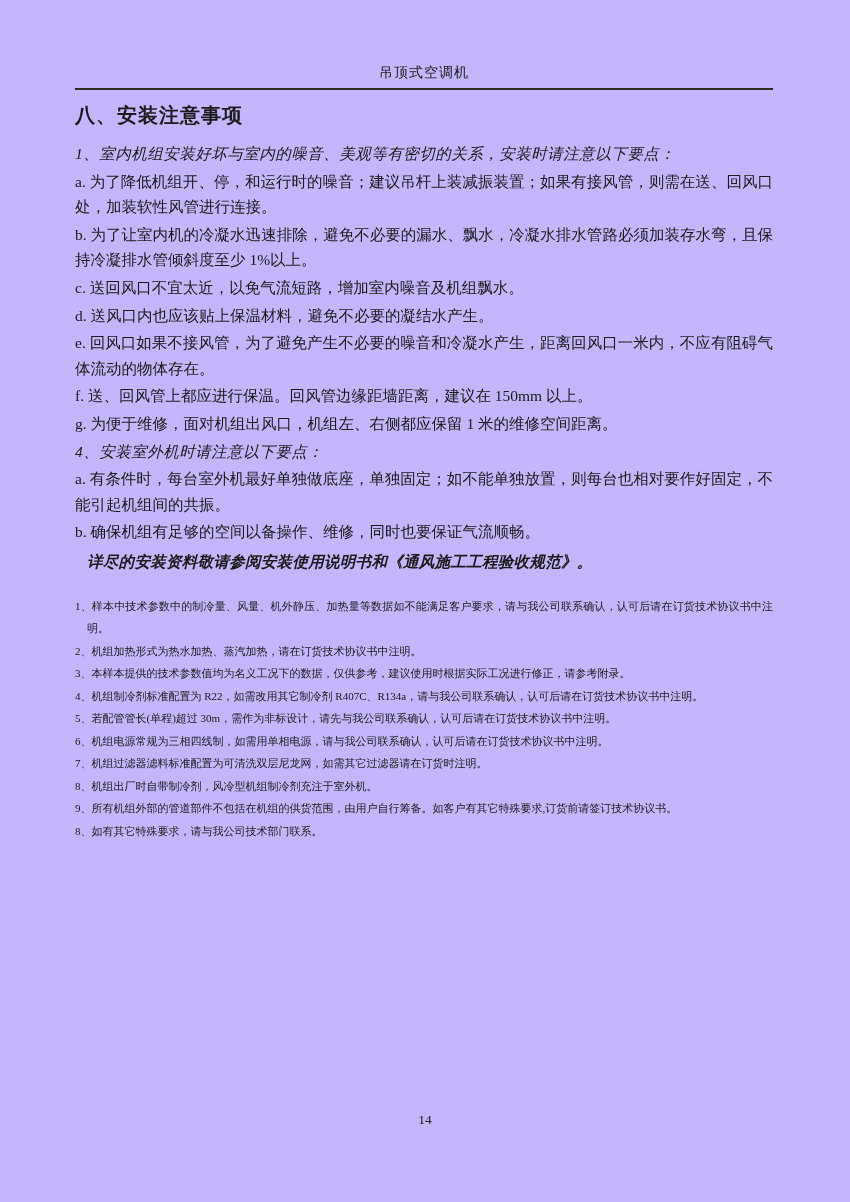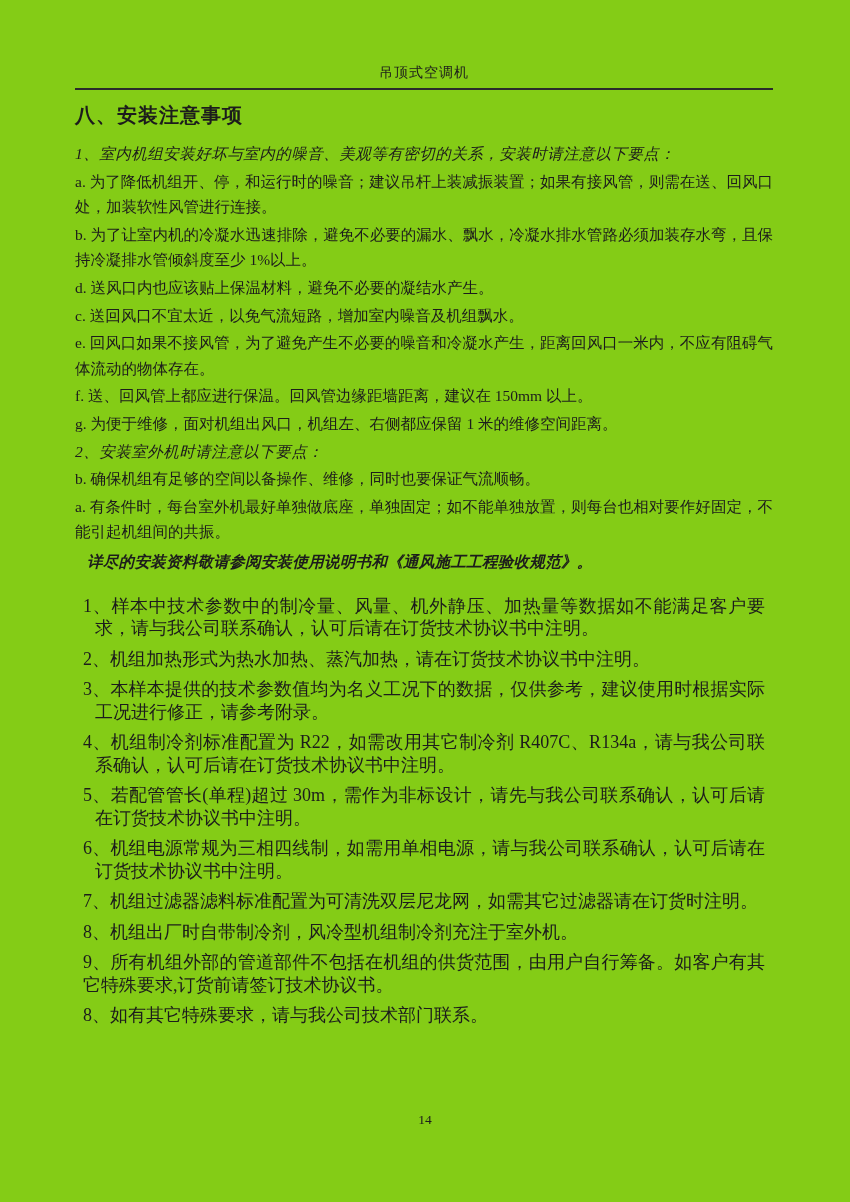--- a/index.html
+++ b/index.html
@@ -1,21 +1,21 @@
 <!DOCTYPE html>
 <html><head>
 <meta charset="utf-8">
 <style>
   html, body { margin: 0; padding: 0; background: #e8e8e8; }
   .page {
     position: relative;
     width: 850px;
     height: 1202px;
     margin: 0 auto;
-    background: #84cc16;
+    background: #c4b5fd;
     color: #1c1c1c;
     font-family: "Liberation Serif", "DejaVu Serif", serif;
     overflow: hidden;
   }
   .content { padding: 0 77px 0 75px; }
 
   .doc-header {
     padding-top: 66px;
     padding-bottom: 8px;
     text-align: center;
@@ -62,22 +62,22 @@
     margin-top: 8px;
     font-family: "Liberation Sans", "DejaVu Sans", sans-serif;
     font-weight: bold;
     font-size: 17.5px;
     line-height: 22px;
     letter-spacing: 1px;
   }
 
   .s9-list { margin-top: 20px; }
   .s9-item {
-    margin: 8px;
-    font-size: 18px;
+    margin: 0;
+    font-size: 11px;
     line-height: 22.5px;
     text-align: justify;
   }
   .s9-item.hang { padding-left: 12px; text-indent: -12px; }
 
   .page-number {
     position: absolute;
     top: 1112px;
     left: 0;
     width: 100%;
@@ -95,30 +95,30 @@
     <div class="doc-header">
       <span>吊顶式空调机</span>
     </div>
 
     <div class="sec8-title">八、安装注意事项</div>
 
     <p class="s8-intro">1、室内机组安装好坏与室内的噪音、美观等有密切的关系，安装时请注意以下要点：</p>
 
     <p class="s8-para">a. 为了降低机组开、停，和运行时的噪音；建议吊杆上装减振装置；如果有接风管，则需在送、回风口处，加装软性风管进行连接。</p>
     <p class="s8-para">b. 为了让室内机的冷凝水迅速排除，避免不必要的漏水、飘水，冷凝水排水管路必须加装存水弯，且保持冷凝排水管倾斜度至少 1%以上。</p>
+    <p class="s8-para">c. 送回风口不宜太近，以免气流短路，增加室内噪音及机组飘水。</p>
     <p class="s8-para">d. 送风口内也应该贴上保温材料，避免不必要的凝结水产生。</p>
-    <p class="s8-para">c. 送回风口不宜太近，以免气流短路，增加室内噪音及机组飘水。</p>
     <p class="s8-para">e. 回风口如果不接风管，为了避免产生不必要的噪音和冷凝水产生，距离回风口一米内，不应有阻碍气体流动的物体存在。</p>
     <p class="s8-para">f. 送、回风管上都应进行保温。回风管边缘距墙距离，建议在 150mm 以上。</p>
     <p class="s8-para">g. 为便于维修，面对机组出风口，机组左、右侧都应保留 1 米的维修空间距离。</p>
 
-    <p class="s8-intro" style="margin-top:2px;">2、安装室外机时请注意以下要点：</p>
+    <p class="s8-intro" style="margin-top:2px;">4、安装室外机时请注意以下要点：</p>
 
+    <p class="s8-para">a. 有条件时，每台室外机最好单独做底座，单独固定；如不能单独放置，则每台也相对要作好固定，不能引起机组间的共振。</p>
     <p class="s8-para">b. 确保机组有足够的空间以备操作、维修，同时也要保证气流顺畅。</p>
-    <p class="s8-para">a. 有条件时，每台室外机最好单独做底座，单独固定；如不能单独放置，则每台也相对要作好固定，不能引起机组间的共振。</p>
 
     <p class="s8-note">详尽的安装资料敬请参阅安装使用说明书和《通风施工工程验收规范》。</p>
 
 
     <div class="s9-list">
       <p class="s9-item hang">1、样本中技术参数中的制冷量、风量、机外静压、加热量等数据如不能满足客户要求，请与我公司联系确认，认可后请在订货技术协议书中注明。</p>
       <p class="s9-item hang">2、机组加热形式为热水加热、蒸汽加热，请在订货技术协议书中注明。</p>
       <p class="s9-item hang">3、本样本提供的技术参数值均为名义工况下的数据，仅供参考，建议使用时根据实际工况进行修正，请参考附录。</p>
       <p class="s9-item hang">4、机组制冷剂标准配置为 R22，如需改用其它制冷剂 R407C、R134a，请与我公司联系确认，认可后请在订货技术协议书中注明。</p>
       <p class="s9-item hang">5、若配管管长(单程)超过 30m，需作为非标设计，请先与我公司联系确认，认可后请在订货技术协议书中注明。</p>

